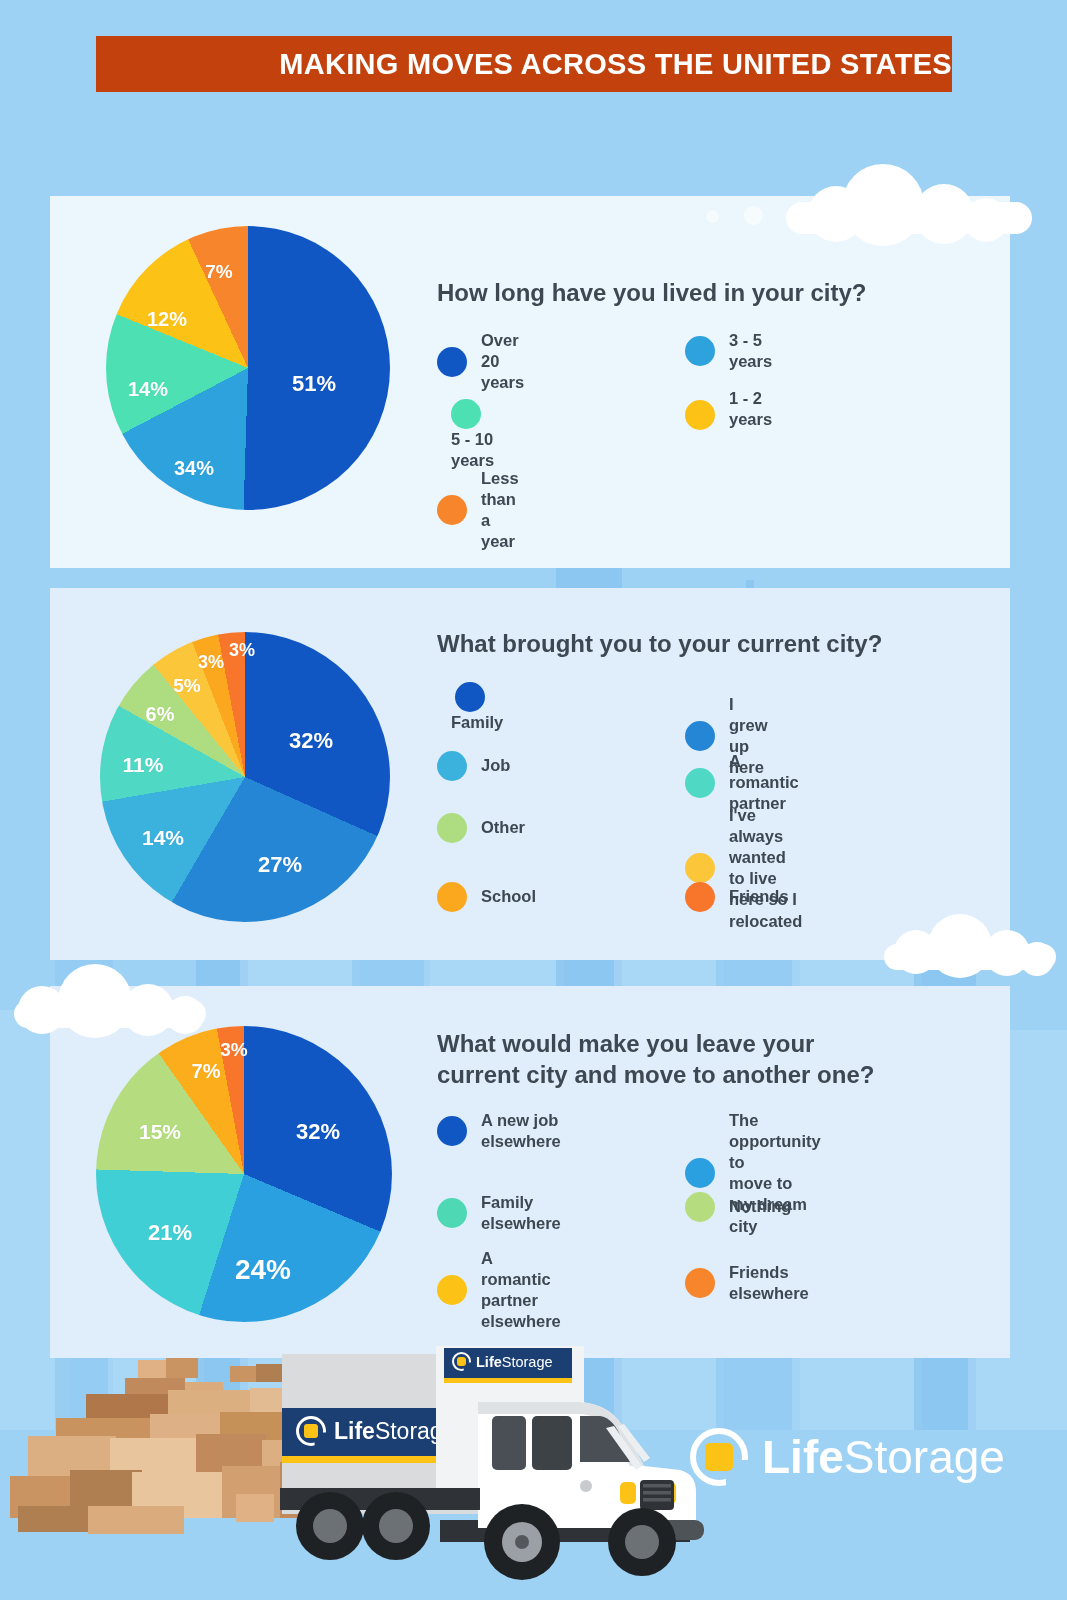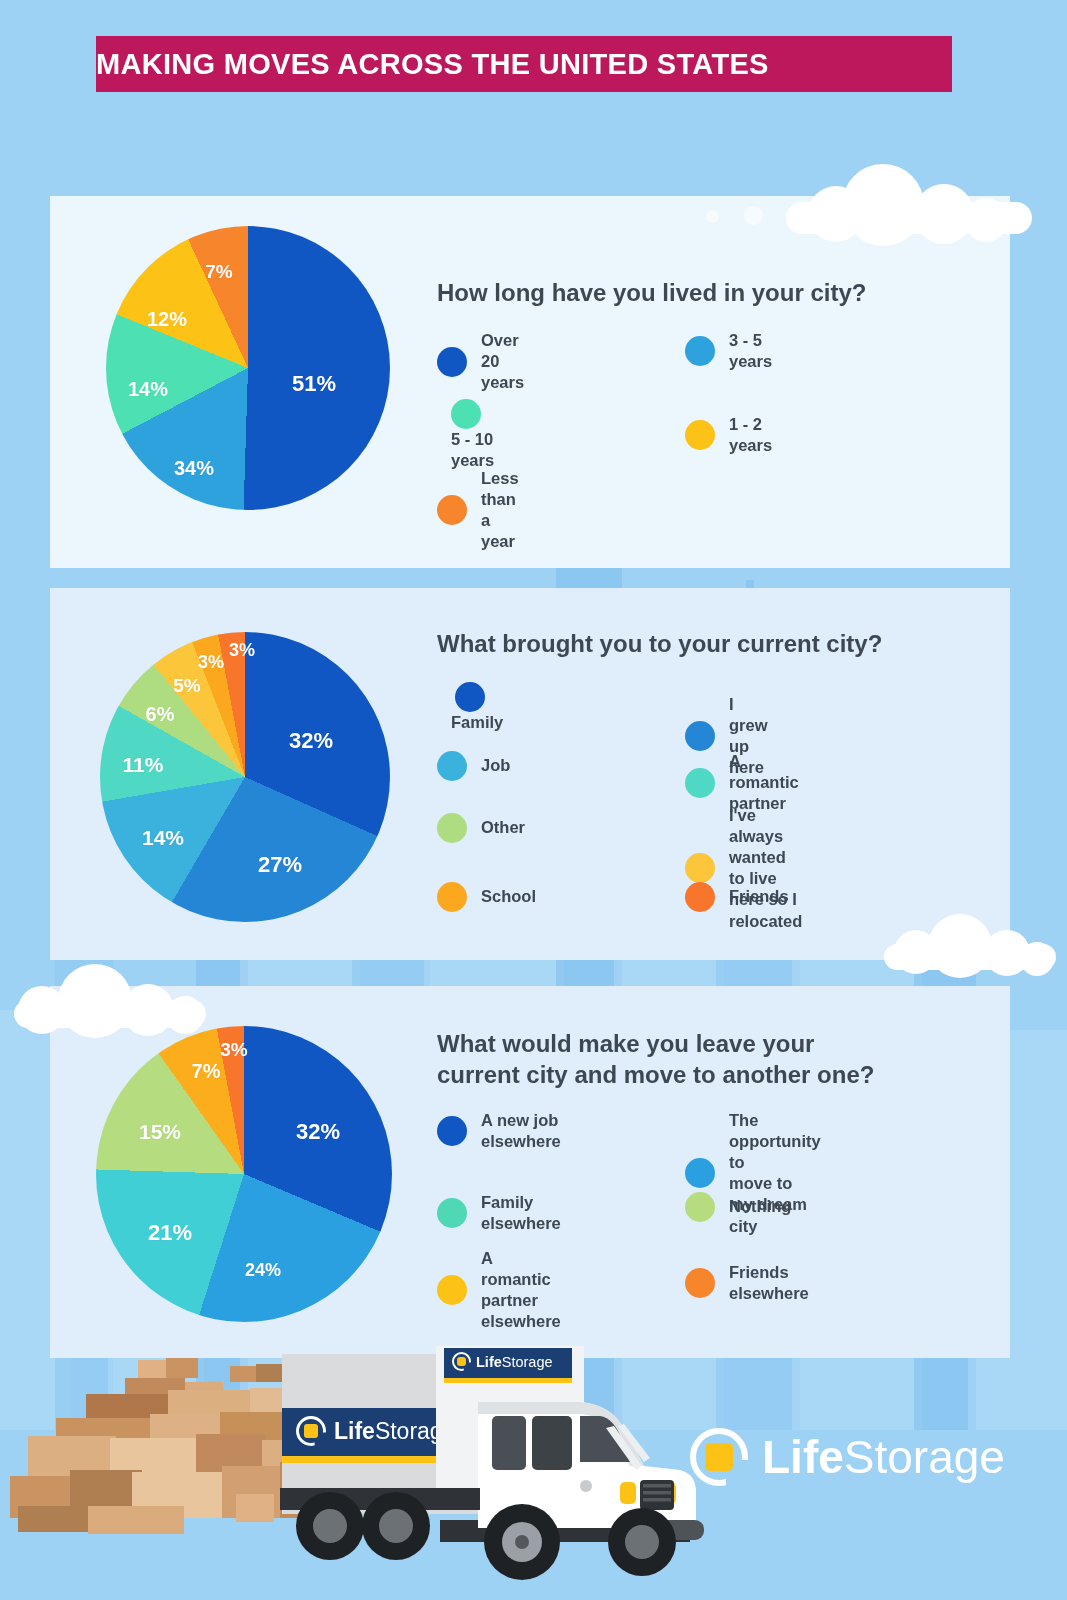--- a/index.html
+++ b/index.html
@@ -14,21 +14,21 @@
 
   
   .sky { position:absolute; left:0; top:0; width:1067px; height:1600px; overflow:hidden; }
   .bld { position:absolute; bottom:0; background:#8cc6f0; opacity:.55; }
   .bld.l { background:#b4dcf7; opacity:.5; }
   .bld.d { background:#7ebdec; opacity:.55; }
 
   
   .title-bar {
     position:absolute; left:96px; top:36px; width:856px; height:56px;
-    background:#be185d; display:flex; align-items:center; justify-content:flex-start;
+    background:#c2410c; display:flex; align-items:center; justify-content:flex-end;
   }
   .title-bar span {
     color:#ffffff; font-size:29px; font-weight:bold; letter-spacing:.3px;
   }
   .subtitle-bar {
     position:absolute; left:182px; top:96px; width:684px; height:80px;
     background:#4f99e8; display:flex; align-items:center; justify-content:center;
     text-align:center; padding:0 10px;
   }
   .subtitle-bar span {
@@ -160,21 +160,21 @@
       <div class="llabel">5 - 10 years</div>
     </div>
     <div class="lrow" style="left:0px; top:138px;">
       <div class="swatch" style="background:#f7852b"></div>
       <div class="llabel">Less than a year</div>
     </div>
     <div class="lrow" style="left:248px; top:0px;">
       <div class="swatch" style="background:#2da2dd"></div>
       <div class="llabel">3 - 5 years</div>
     </div>
-    <div class="lrow" style="left:248px; top:84px;">
+    <div class="lrow" style="left:248px; top:58px;align-items:flex-end;">
       <div class="swatch" style="background:#fcc216"></div>
       <div class="llabel">1 - 2 years</div>
     </div>
   </div>
 
   <div class="pie" style="left: 100px; top: 632px; width: 290px; height: 290px; background: conic-gradient(rgb(16, 87, 196) 0deg, rgb(16, 87, 196) 114.059deg, rgb(37, 134, 214) 114.059deg, rgb(37, 134, 214) 210.297deg, rgb(59, 177, 222) 210.297deg, rgb(59, 177, 222) 260.198deg, rgb(79, 216, 196) 260.198deg, rgb(79, 216, 196) 299.406deg, rgb(174, 220, 128) 299.406deg, rgb(174, 220, 128) 320.792deg, rgb(252, 198, 58) 320.792deg, rgb(252, 198, 58) 338.614deg, rgb(251, 168, 31) 338.614deg, rgb(251, 168, 31) 349.307deg, rgb(247, 118, 43) 349.307deg, rgb(247, 118, 43) 360deg);"></div>
   <div class="pct" style="left:311px; top:741px; font-size:22px;">32%</div>
   <div class="pct" style="left:280px; top:865px; font-size:22px;">27%</div>
   <div class="pct" style="left:163px; top:838px; font-size:21px;">14%</div>
   <div class="pct" style="left:143px; top:765px; font-size:21px;">11%</div>
@@ -215,21 +215,21 @@
       <div class="llabel multiline">I've always wanted<br>to live here so I relocated</div>
     </div>
     <div class="lrow" style="left:248px; top:200px;">
       <div class="swatch" style="background:#f7762b"></div>
       <div class="llabel">Friends</div>
     </div>
   </div>
 
   <div class="pie" style="left: 96px; top: 1026px; width: 296px; height: 296px; background: conic-gradient(rgb(16, 87, 196) 0deg, rgb(16, 87, 196) 112.941deg, rgb(43, 160, 224) 112.941deg, rgb(43, 160, 224) 197.647deg, rgb(63, 207, 213) 197.647deg, rgb(63, 207, 213) 271.765deg, rgb(181, 221, 127) 271.765deg, rgb(181, 221, 127) 324.706deg, rgb(252, 173, 28) 324.706deg, rgb(252, 173, 28) 349.412deg, rgb(247, 118, 43) 349.412deg, rgb(247, 118, 43) 360deg);"></div>
   <div class="pct" style="left:318px; top:1132px; font-size:22px;">32%</div>
-  <div class="pct" style="left:263px; top:1270px; font-size:18px;">24%</div>
+  <div class="pct" style="left:263px; top:1270px; font-size:28px;">24%</div>
   <div class="pct" style="left:170px; top:1233px; font-size:22px;">21%</div>
   <div class="pct" style="left:160px; top:1132px; font-size:21px;">15%</div>
   <div class="pct" style="left:206px; top:1071px; font-size:20px;">7%</div>
   <div class="pct" style="left:234px; top:1050px; font-size:19px;">3%</div>
 
   <div class="qtitle" style="left:437px; top:1028px; width:520px;">
     <div>What would make you leave your</div>
     <div>current city and move to another one?</div>
   </div>
 

